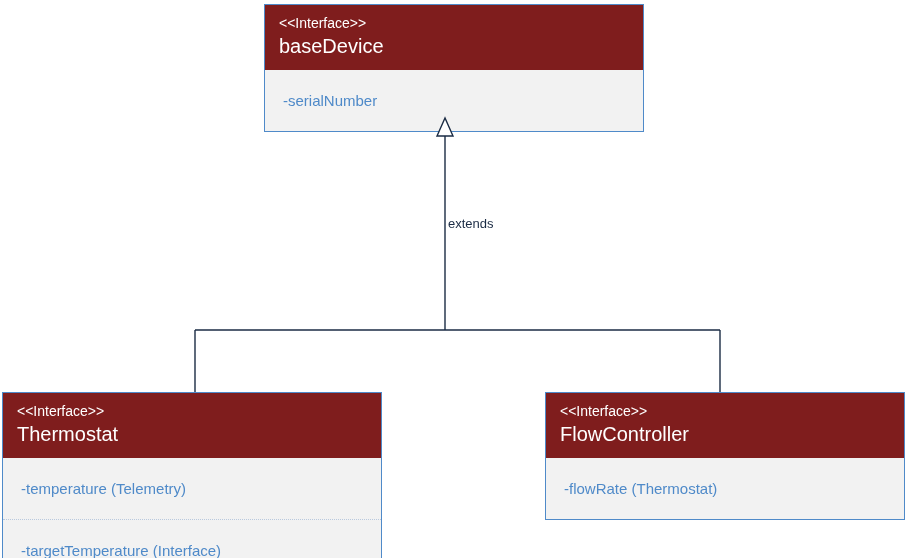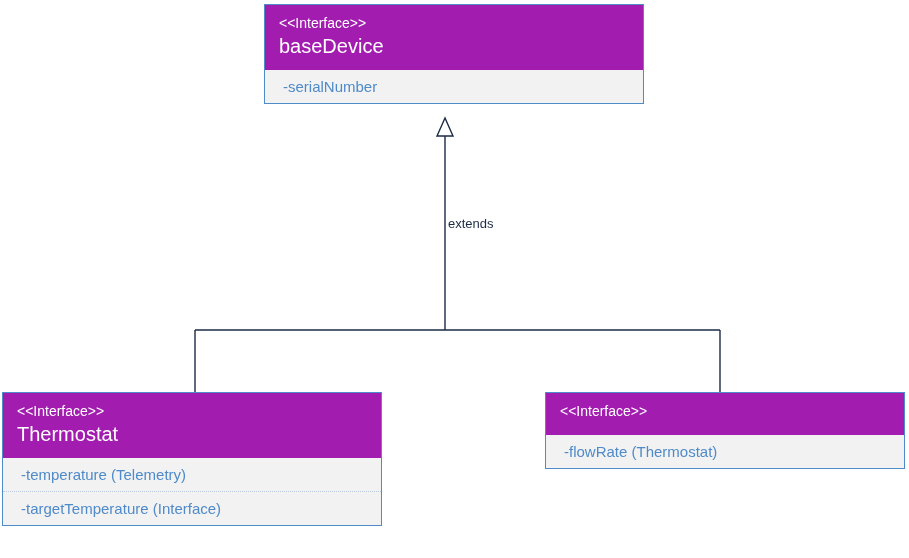--- a/index.html
+++ b/index.html
@@ -8,40 +8,40 @@
     background: #fff;
     width: 909px;
     height: 558px;
     position: relative;
   }
   .uml-box {
     position: absolute;
     border: 1px solid #4f8ac9;
   }
   .uml-header {
-    background: #a21caf;
+    background: #7f1d1d;
     color: #fff;
     padding: 10px 14px 12px 14px;
   }
   .uml-stereotype {
     font-size: 14px;
     font-weight: 400;
     margin-bottom: 4px;
   }
   .uml-name {
     font-size: 20px;
     font-weight: 400;
   }
   .uml-attrs {
     background: #f2f2f2;
   }
   .uml-attr {
     color: #4f8ac9;
     font-size: 15px;
-    padding: 8px 18px;
+    padding: 22px 18px;
     border-bottom: 1px dotted #b9c9de;
   }
   .uml-attr:last-child { border-bottom: none; }
   svg.connectors {
     position: absolute;
     top: 0; left: 0;
     width: 909px;
     height: 558px;
     pointer-events: none;
   }
@@ -71,20 +71,21 @@
   </div>
   <div class="uml-attrs">
     <div class="uml-attr">-temperature (Telemetry)</div>
     <div class="uml-attr">-targetTemperature (Interface)</div>
   </div>
 </div>
 
 <div class="uml-box" style="left:545px; top:392px; width:360px;">
   <div class="uml-header">
     <div class="uml-stereotype">&lt;&lt;Interface&gt;&gt;</div>
+    <div class="uml-name">FlowController</div>
   </div>
   <div class="uml-attrs">
     <div class="uml-attr">-flowRate (Thermostat)</div>
   </div>
 </div>
 
 <svg class="connectors">
   <g stroke="#1a2b44" stroke-width="1.4" fill="none">
 
     <polygon points="445,118 437,136 453,136" fill="#fff"></polygon>

